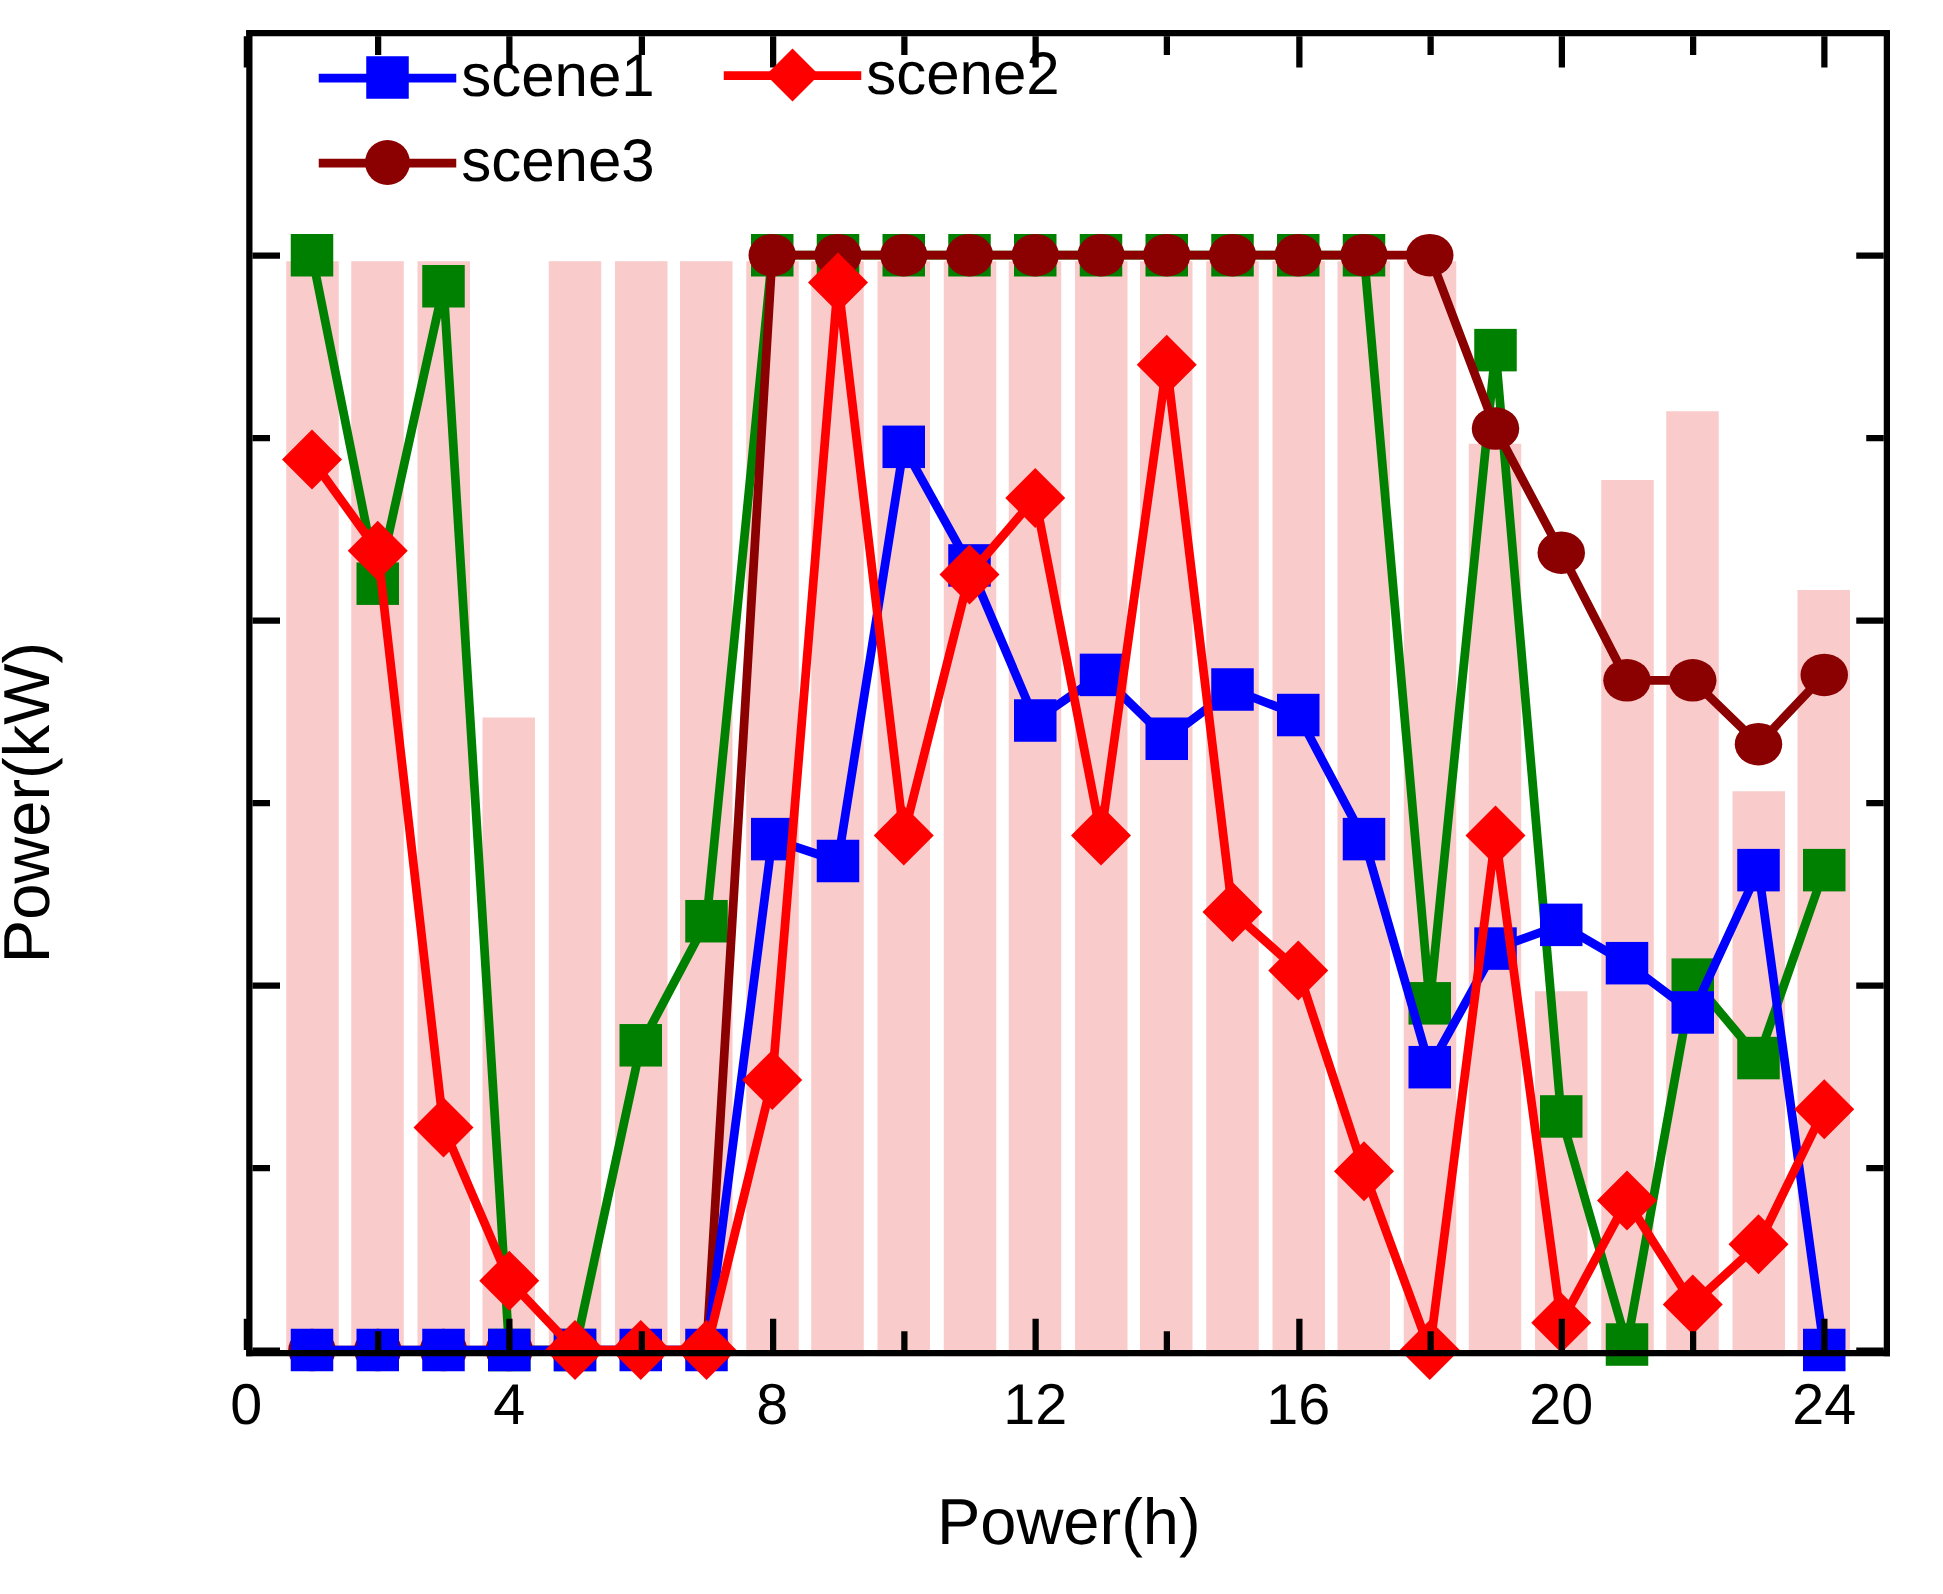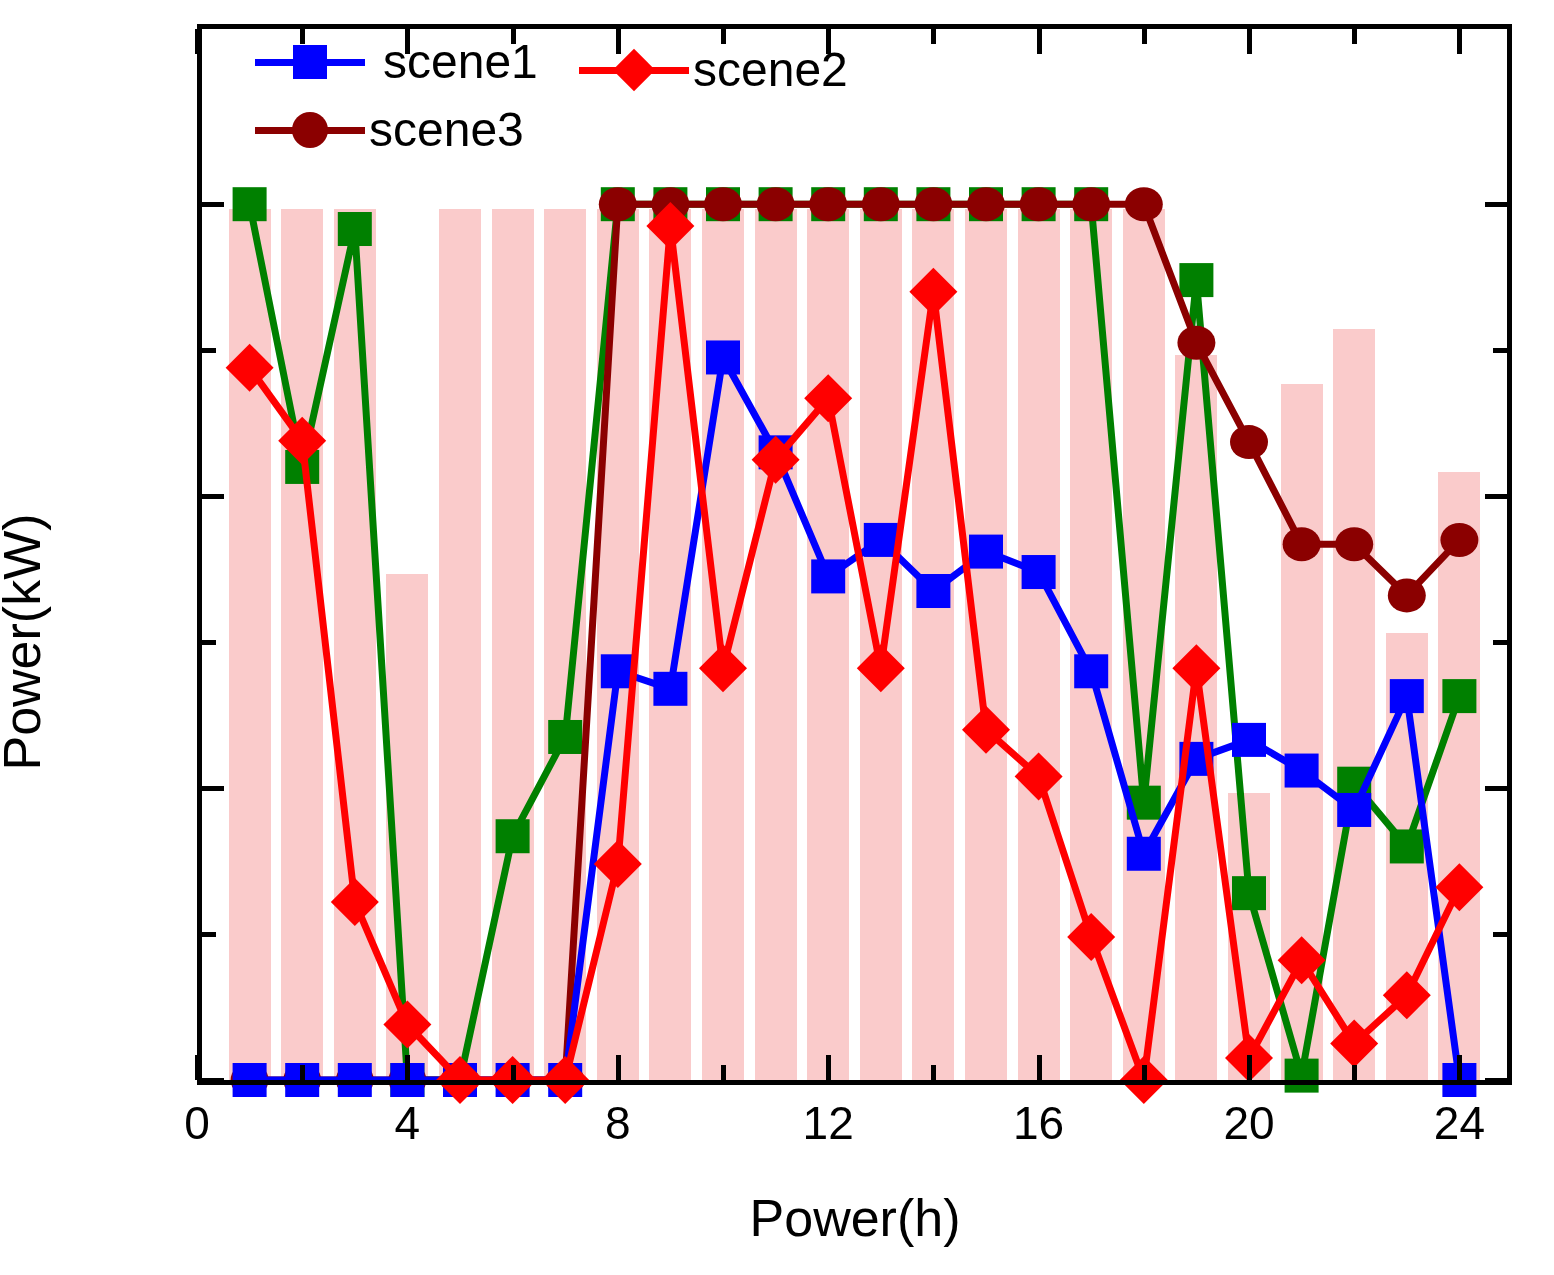--- a/index.html
+++ b/index.html
@@ -235,27 +235,27 @@
         <div class="xlabel-txt" style="left: 0px;">0</div>
         <div class="xlabel-txt" style="left: 210.4px;">4</div>
         <div class="xlabel-txt" style="left: 420.8px;">8</div>
         <div class="xlabel-txt" style="left: 631.2px;">12</div>
         <div class="xlabel-txt" style="left: 841.6px;">16</div>
         <div class="xlabel-txt" style="left: 1052px;">20</div>
         <div class="xlabel-txt" style="left: 1262.4px;">24</div>
       </div>
 
     <div id="legend">
-      <div class="leg-row" style="left:44px;top:4px;gap:14px;">
+      <div class="leg-row" style="left:44px;top:4px;">
         <span class="leg-line" style="background:#0000FF">
           <span class="leg-mk leg-sq" style="background:#0000FF"></span>
         </span>
         <span class="leg-txt">scene1</span>
       </div>
-      <div class="leg-row" style="left:368px;top:12px;">
+      <div class="leg-row" style="left:368px;top:2px;">
         <span class="leg-line" style="background:#FF0000">
           <span class="leg-mk leg-di" style="background:#FF0000"></span>
         </span>
         <span class="leg-txt">scene2</span>
       </div>
       <div class="leg-row" style="left:44px;top:72px;">
         <span class="leg-line" style="background:#8B0000">
           <span class="leg-mk leg-ci" style="background:#8B0000"></span>
         </span>
         <span class="leg-txt">scene3</span>

